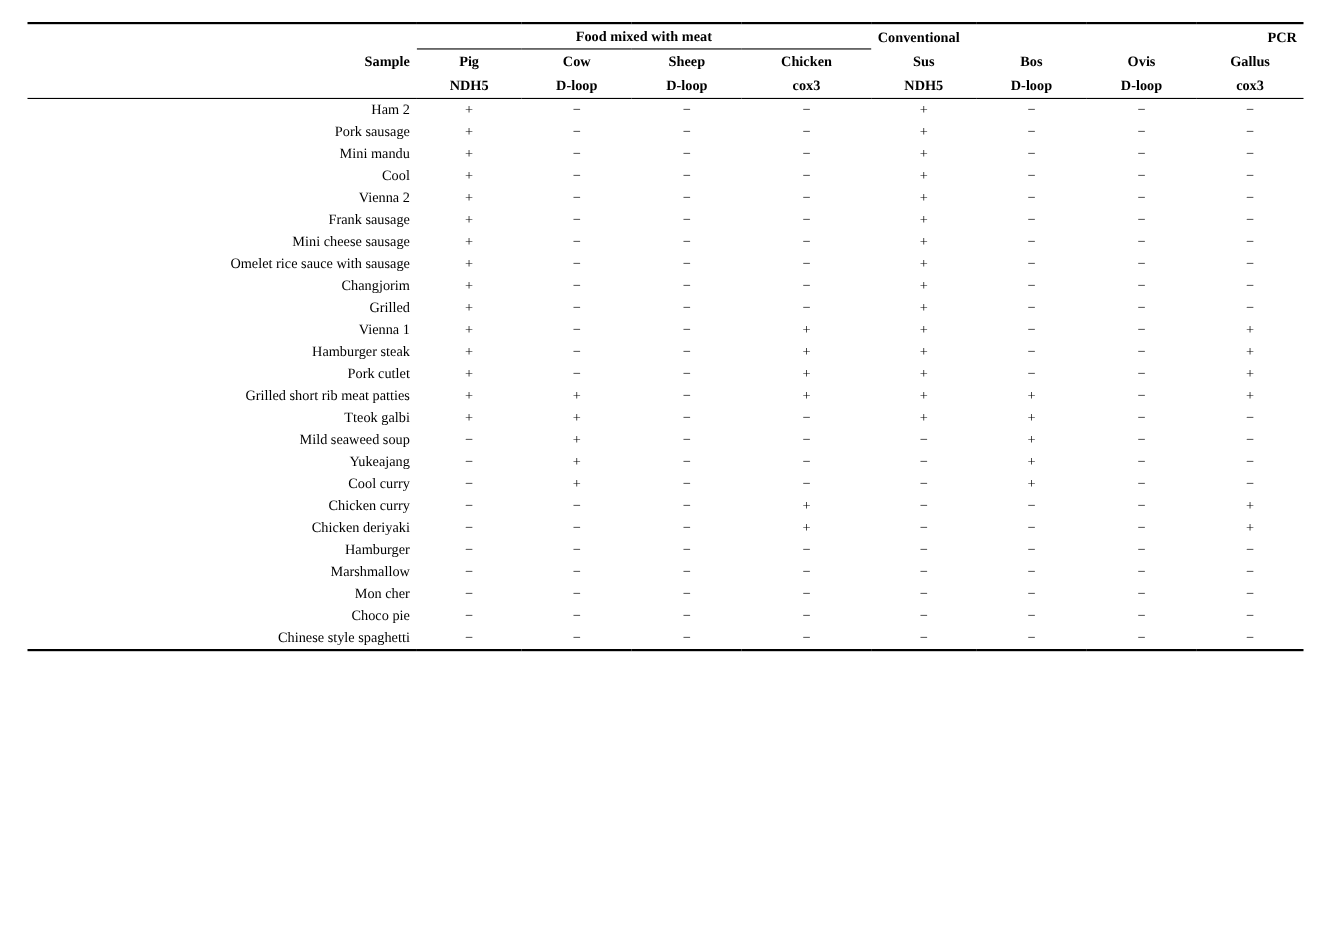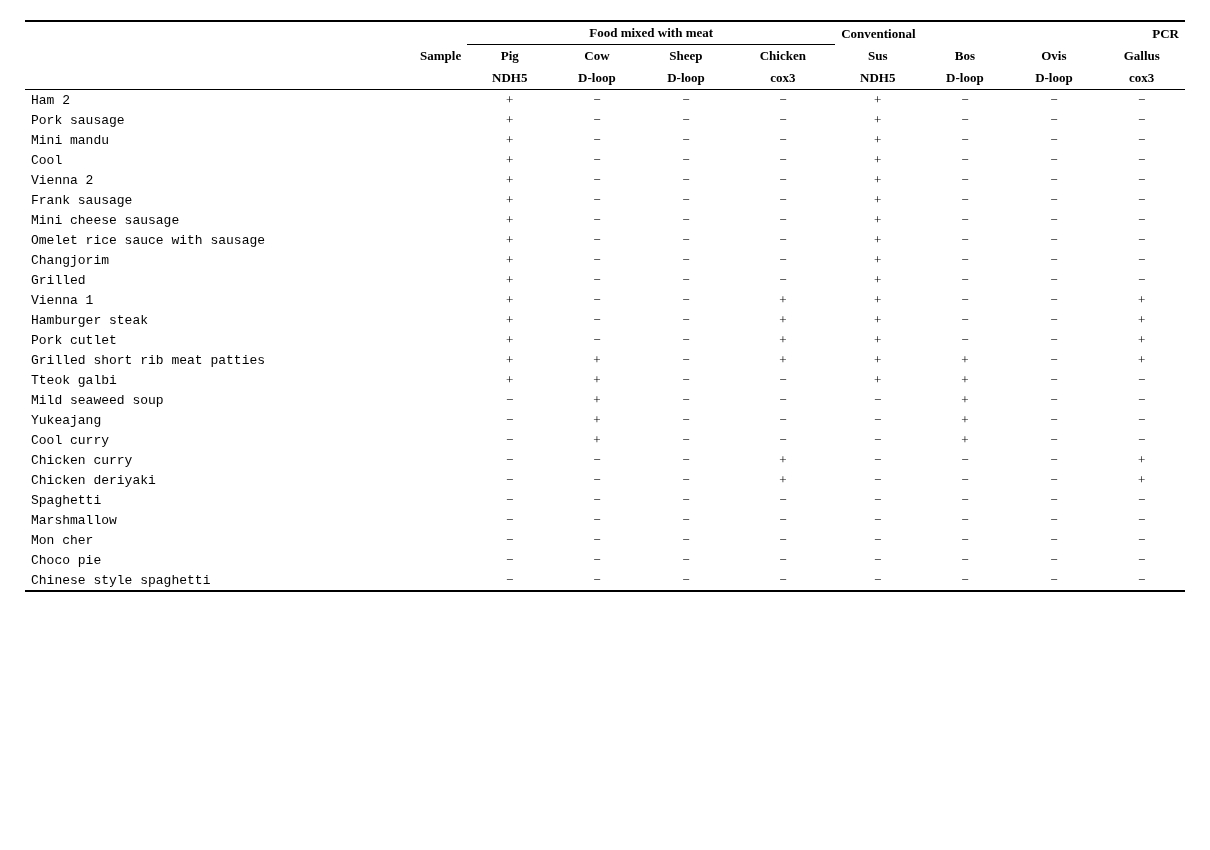--- a/index.html
+++ b/index.html
@@ -30,22 +30,21 @@
       vertical-align: bottom;
       font-size: 13px;
     }
     tbody tr td {
       text-align: center;
       padding: 2px 6px;
       vertical-align: middle;
       font-size: 13px;
     }
     tbody tr td:first-child {
-      text-align: left;
-      font-family: Liberation Mono, monospace;
+      text-align: right;
     }
   </style>
 </head>
 <body>
 
 <div class="table-wrapper">
   <table>
     <thead>
         <tr>
           <th rowspan="3" style="vertical-align: middle; text-align: right;">Sample</th>
@@ -289,21 +288,21 @@
           <td>−</td>
           <td>−</td>
           <td>−</td>
           <td>+</td>
           <td>−</td>
           <td>−</td>
           <td>−</td>
           <td>+</td>
         </tr>
         <tr>
-          <td>Spaghetti</td>
+          <td>Hamburger</td>
           <td>−</td>
           <td>−</td>
           <td>−</td>
           <td>−</td>
           <td>−</td>
           <td>−</td>
           <td>−</td>
           <td>−</td>
         </tr>
         <tr>

